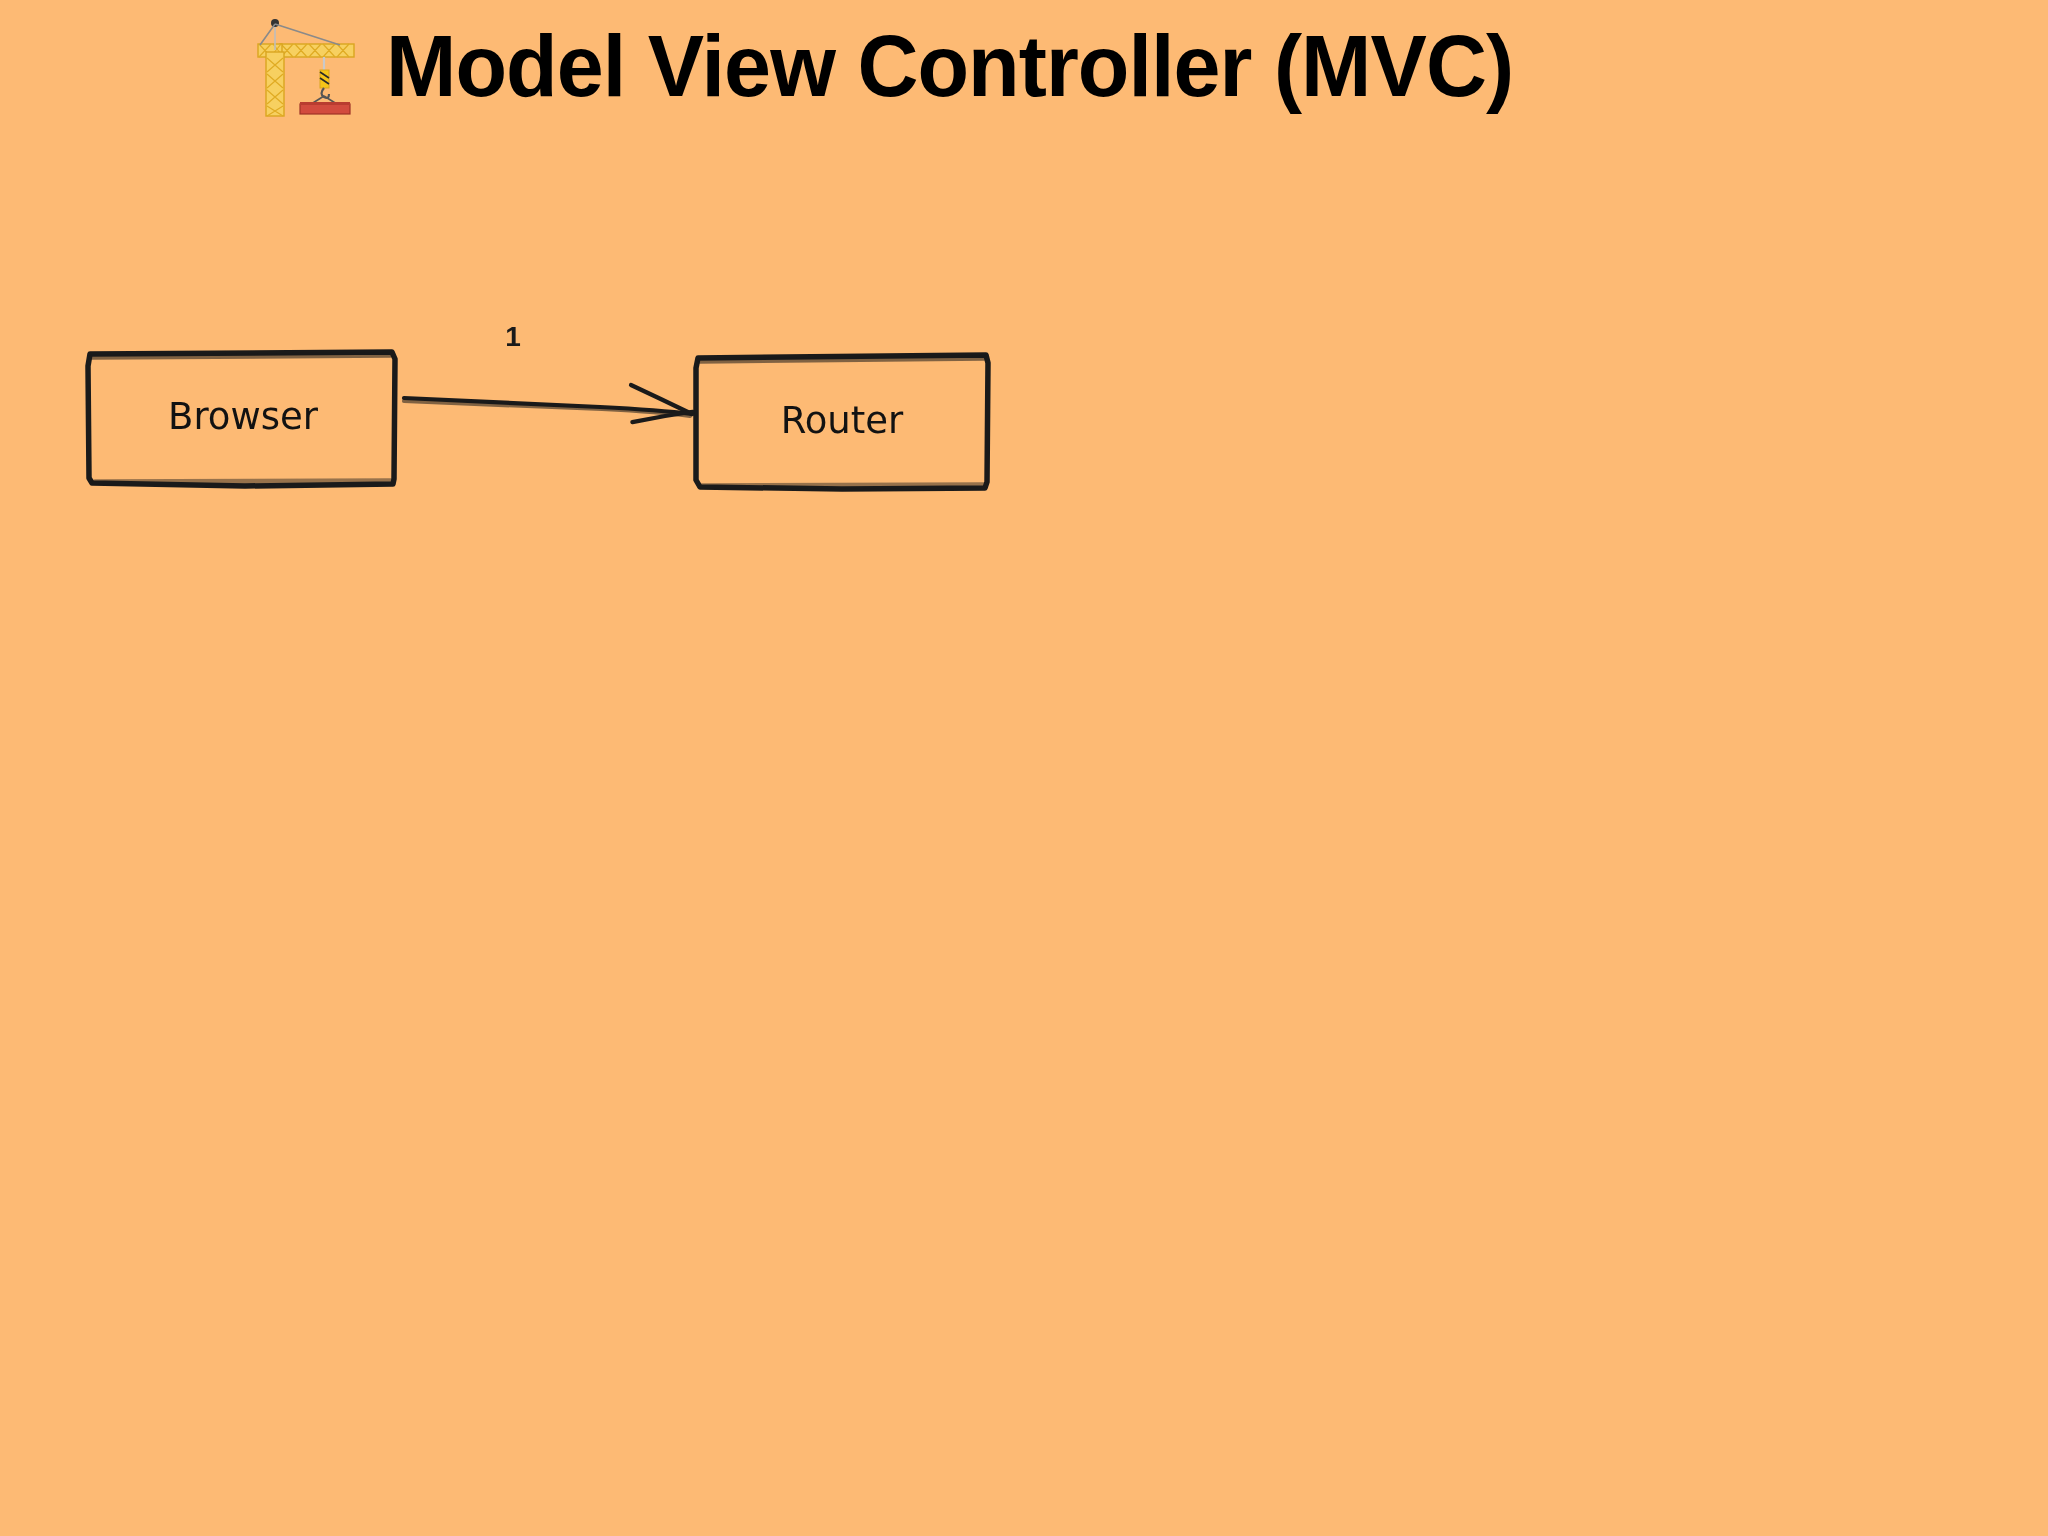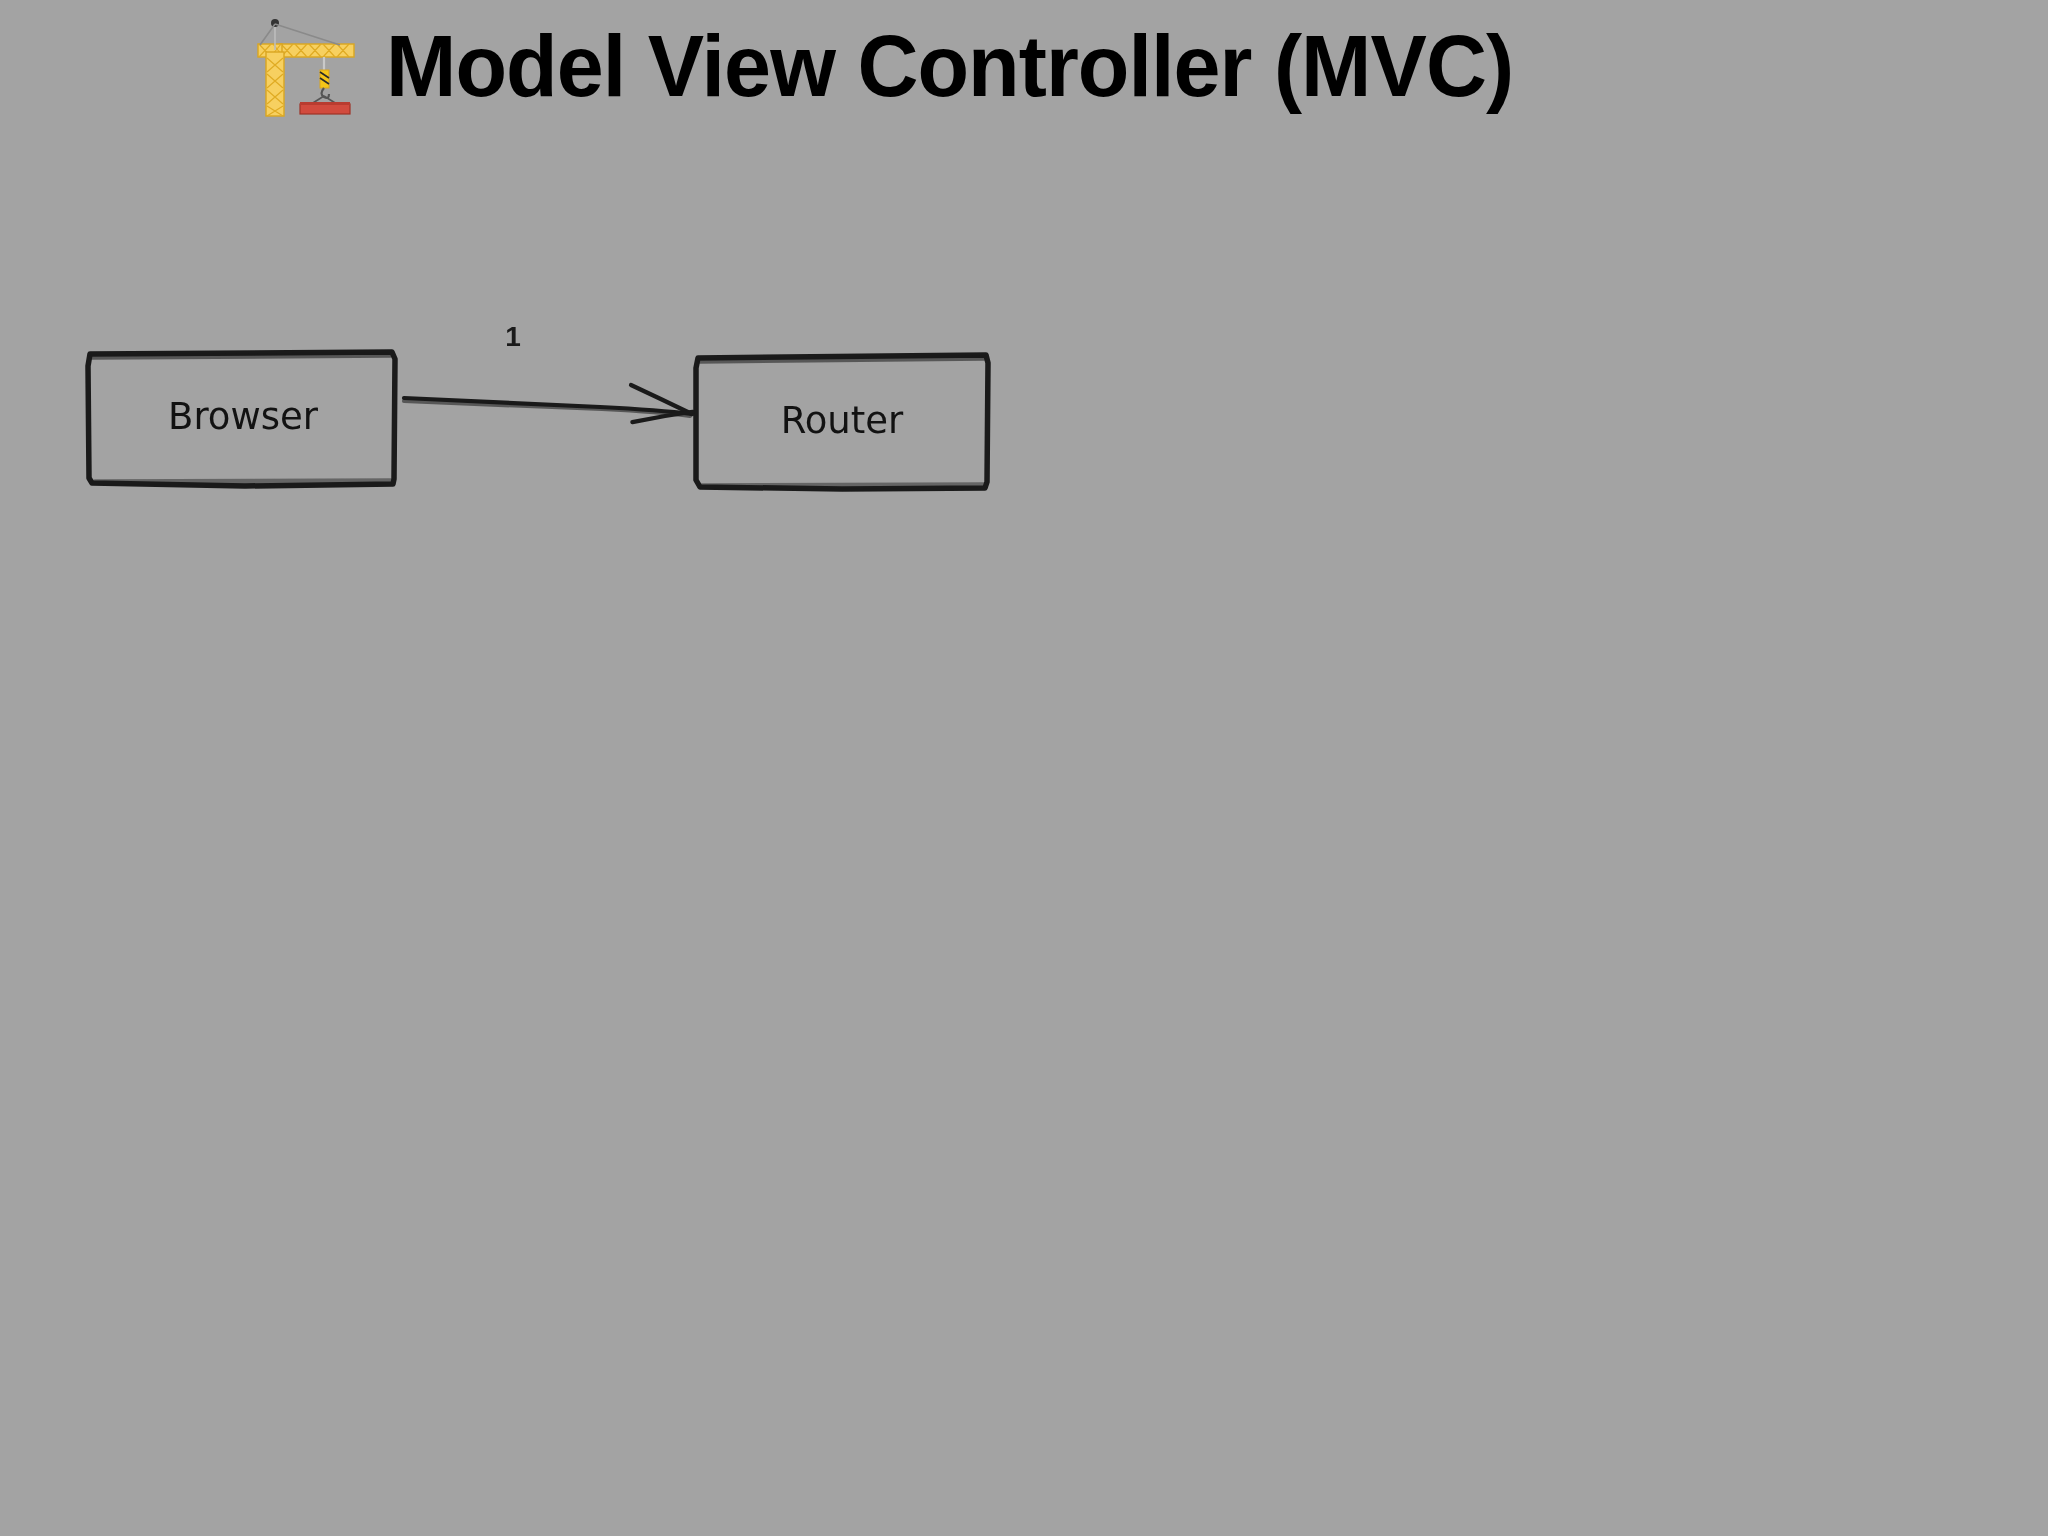--- a/index.html
+++ b/index.html
@@ -86,21 +86,21 @@
     stroke: #1a1a1a;
     stroke-linecap: round;
     stroke-linejoin: round;
   }
   .box-stroke { stroke-width: 5.5; }
   .arrow-stroke { stroke-width: 4.2; }
 </style>
 </head>
 <body>
 
-<div id="slide" style="background: #a3a3a3;">
+<div id="slide" style="background: #fdba74;">
 
   <div id="title-row">
 
     <svg id="title-emoji" viewBox="0 0 120 104" aria-hidden="true">
 
       <rect x="40" y="30" width="74" height="13" fill="#f7d060" stroke="#d9a520" stroke-width="1.4"></rect>
       <path d="M41 30 L53 43 M53 30 L41 43 M55 30 L67 43 M67 30 L55 43
                M69 30 L81 43 M81 30 L69 43 M83 30 L95 43 M95 30 L83 43
                M97 30 L109 43 M109 30 L97 43" stroke="#e0ab23" stroke-width="1.2" fill="none"></path>
 

